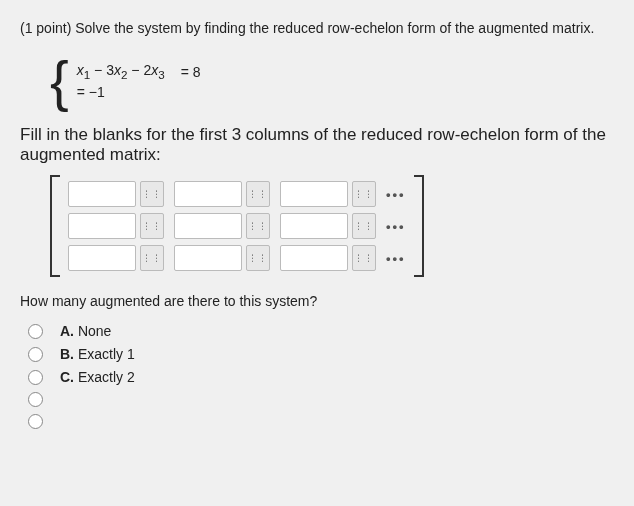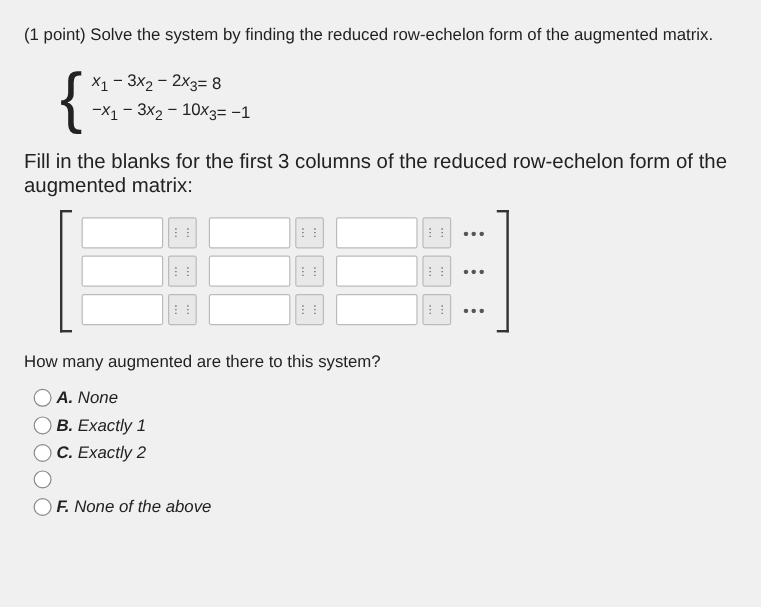--- a/index.html
+++ b/index.html
@@ -29,22 +29,22 @@
       color: #222;
       margin-right: 8px;
     }
     .equations {
       display: flex;
       flex-direction: column;
       gap: 4px;
     }
     .eq-row {
       display: flex;
-      align-items: center;
-      gap: 0;
+      align-items: flex-end;
+      gap: 16px;
       font-size: 14px;
       white-space: nowrap;
     }
     .fill-label {
       margin-bottom: 10px;
       font-size: 17px;
     }
     .matrix-container {
       display: flex;
       align-items: stretch;
@@ -114,23 +114,22 @@
     }
     .radio-group {
       display: flex;
       flex-direction: column;
       gap: 7px;
       margin-left: 8px;
     }
     .radio-item {
       display: flex;
       align-items: center;
-      gap: 4px;
+      gap: 17px;
       cursor: pointer;
-      font-style: italic;
     }
     .radio-circle {
       width: 15px;
       height: 15px;
       border: 1.5px solid #888;
       border-radius: 50%;
       background: white;
       flex-shrink: 0;
     }
     .radio-label {
@@ -148,21 +147,20 @@
 </div>
 
 <div class="equation-block">
   <div class="brace">{</div>
   <div class="equations">
     <div class="eq-row">
       <span><i>x</i><sub>1</sub> − 3<i>x</i><sub>2</sub> − 2<i>x</i><sub>3</sub></span>
       <span>= 8</span>
     </div>
     <div class="eq-row">
-      <span>−<i>x</i><sub>1</sub> − 3<i>x</i><sub>2</sub> − 10<i>x</i><sub>3</sub></span>
       <span>= −1</span>
     </div>
   </div>
 </div>
 
 <div class="fill-label">Fill in the blanks for the first 3 columns of the reduced row-echelon form of the augmented matrix:</div>
 
 <div class="matrix-container">
   <div class="matrix-bracket-left"></div>
   <div class="matrix-grid">
@@ -225,15 +223,14 @@
   </label>
   <label class="radio-item">
     <div class="radio-circle"></div>
     <span class="radio-label"><strong>C.</strong> Exactly 2</span>
   </label>
   <label class="radio-item">
     <div class="radio-circle"></div>
   </label>
   <label class="radio-item">
     <div class="radio-circle"></div>
-    <span class="radio-label"><strong>F.</strong> None of the above</span>
   </label>
 </div>
 
 </body></html>

